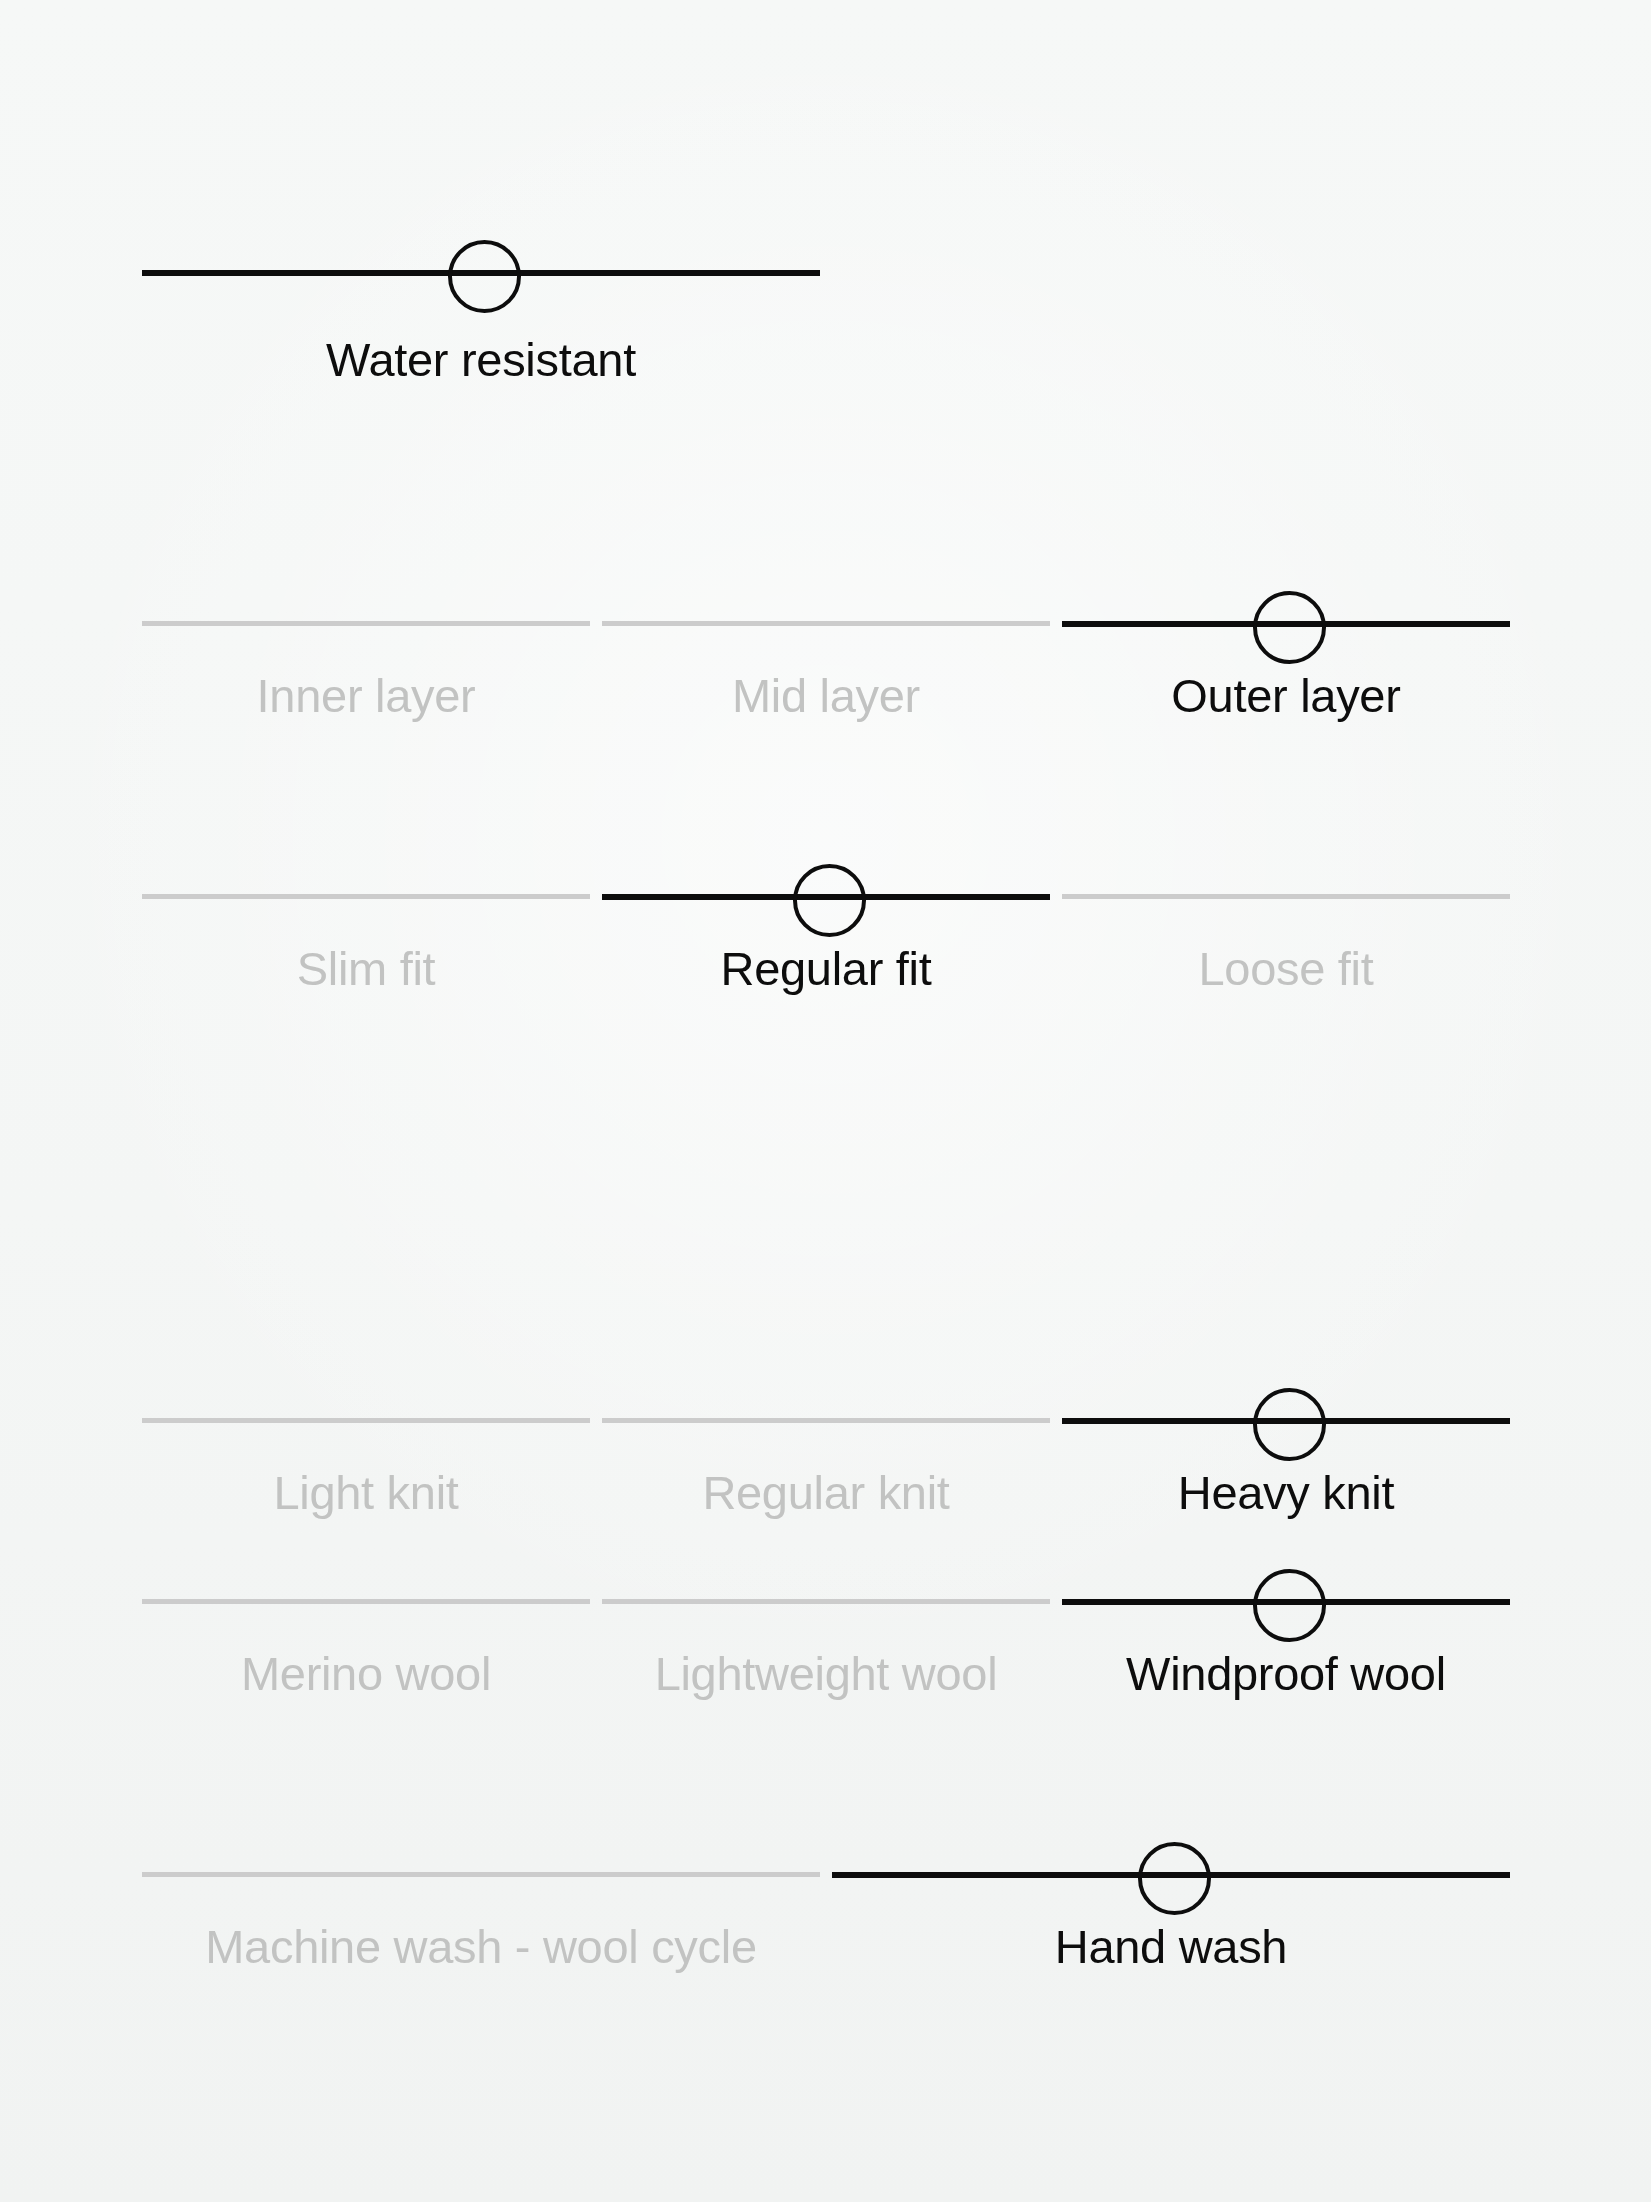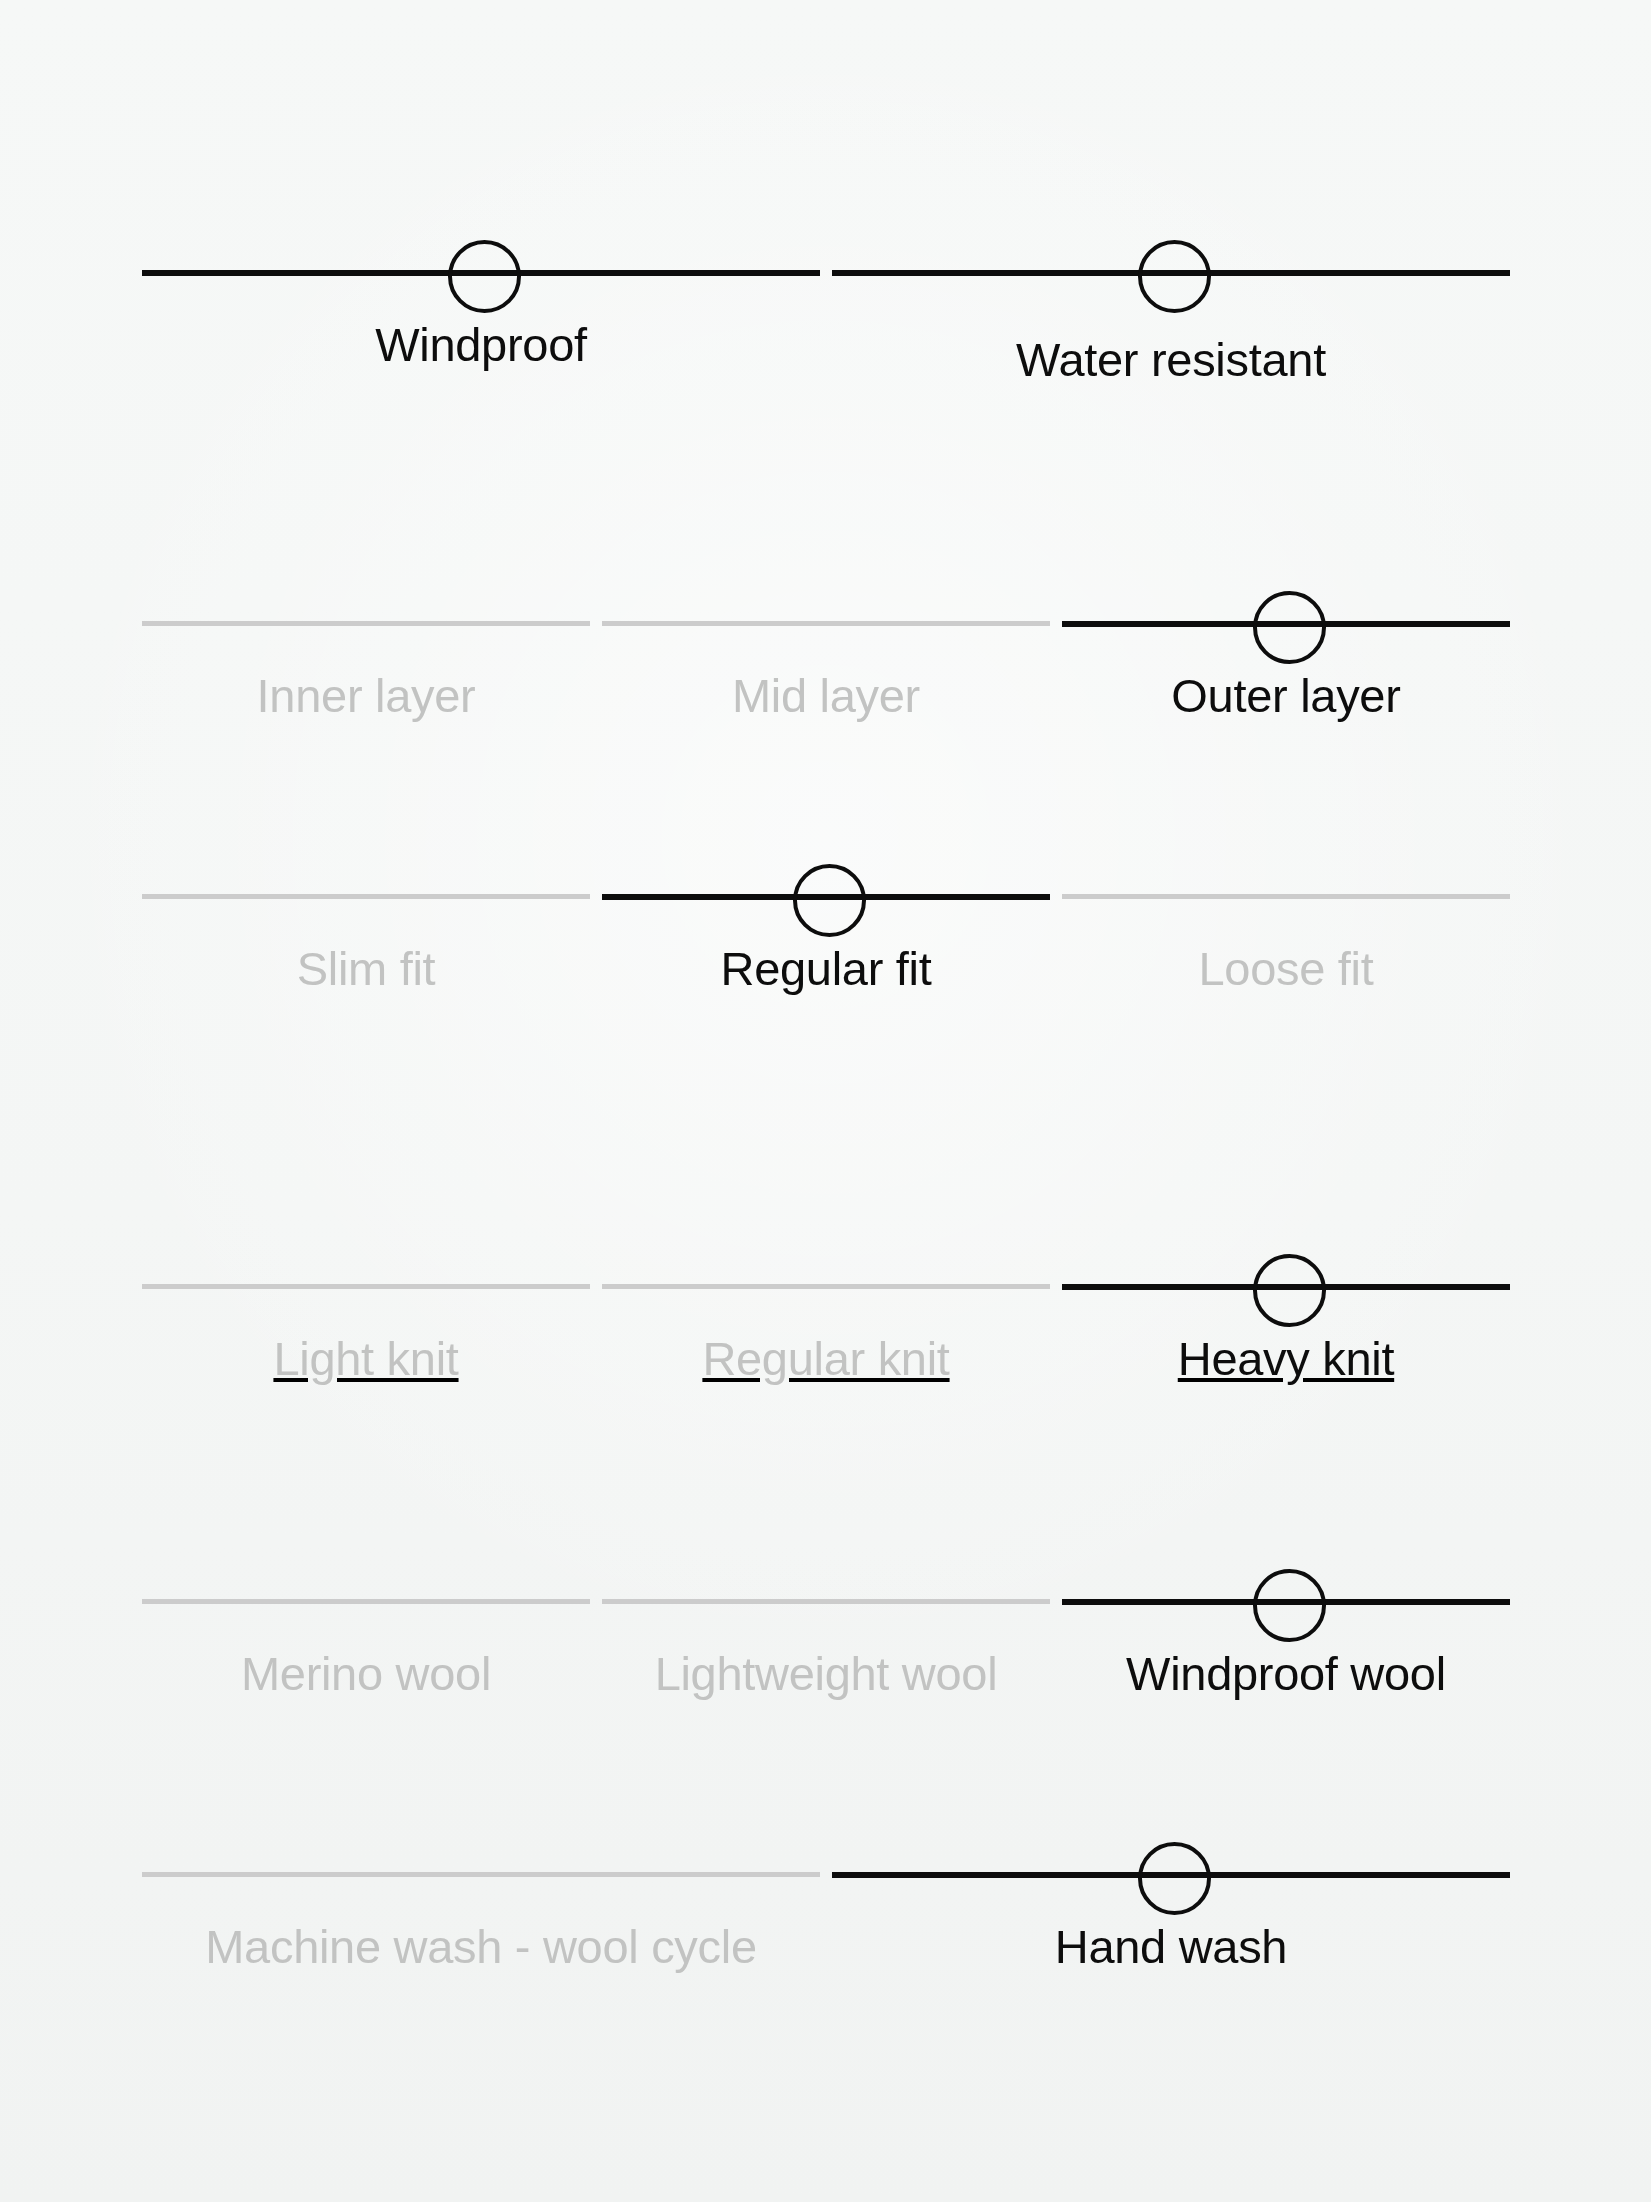--- a/index.html
+++ b/index.html
@@ -109,27 +109,20 @@
     margin-left: 12px;
   }
 </style>
 </head>
 <body>
 
 <div class="paper-tint"></div>
 
 <div id="spec-sheet">
     <div class="spec-row" style="top: 238px;">
-      <div class="spec-option is-selected" aria-pressed="true" style="width: calc(50% - 6px);">
-        <div class="option-track">
-          <div class="option-line"></div>
-          <div class="option-marker"></div>
-        </div>
-        <div class="option-label">Windproof</div>
-      </div>
       <div class="spec-option is-selected" aria-pressed="true" style="width: calc(50% - 6px); gap: 15px;">
         <div class="option-track">
           <div class="option-line"></div>
           <div class="option-marker"></div>
         </div>
         <div class="option-label">Water resistant</div>
       </div>
     </div>
     <div class="spec-row" style="top: 589px;">
       <div class="spec-option" aria-pressed="false" style="width: calc(33.3333% - 8px); justify-content: flex-end;">
@@ -166,21 +159,21 @@
         </div>
         <div class="option-label">Regular fit</div>
       </div>
       <div class="spec-option" aria-pressed="false" style="width: calc(33.3333% - 8px);">
         <div class="option-track">
           <div class="option-line"></div>
         </div>
         <div class="option-label">Loose fit</div>
       </div>
     </div>
-    <div class="spec-row" style="top: 1252px; text-decoration: underline;">
+    <div class="spec-row" style="top: 1386px;">
       <div class="spec-option" aria-pressed="false" style="width: calc(33.3333% - 8px);">
         <div class="option-track">
           <div class="option-line"></div>
         </div>
         <div class="option-label">Light knit</div>
       </div>
       <div class="spec-option" aria-pressed="false" style="width: calc(33.3333% - 8px);">
         <div class="option-track">
           <div class="option-line"></div>
         </div>

